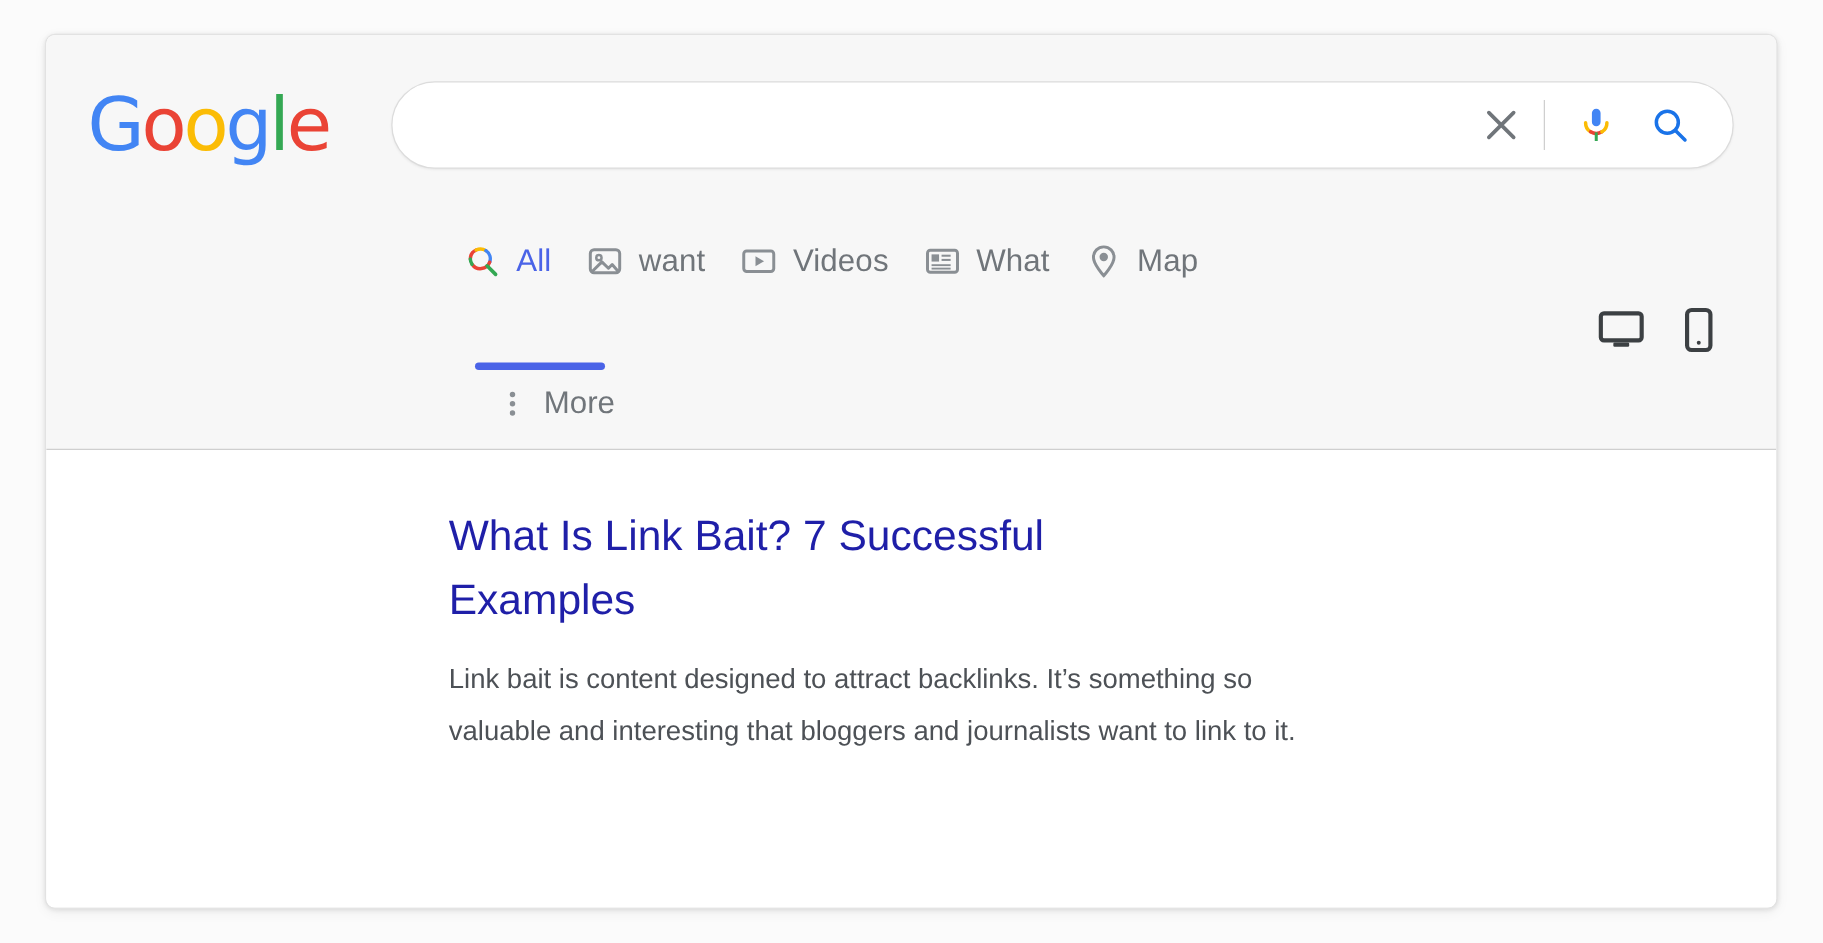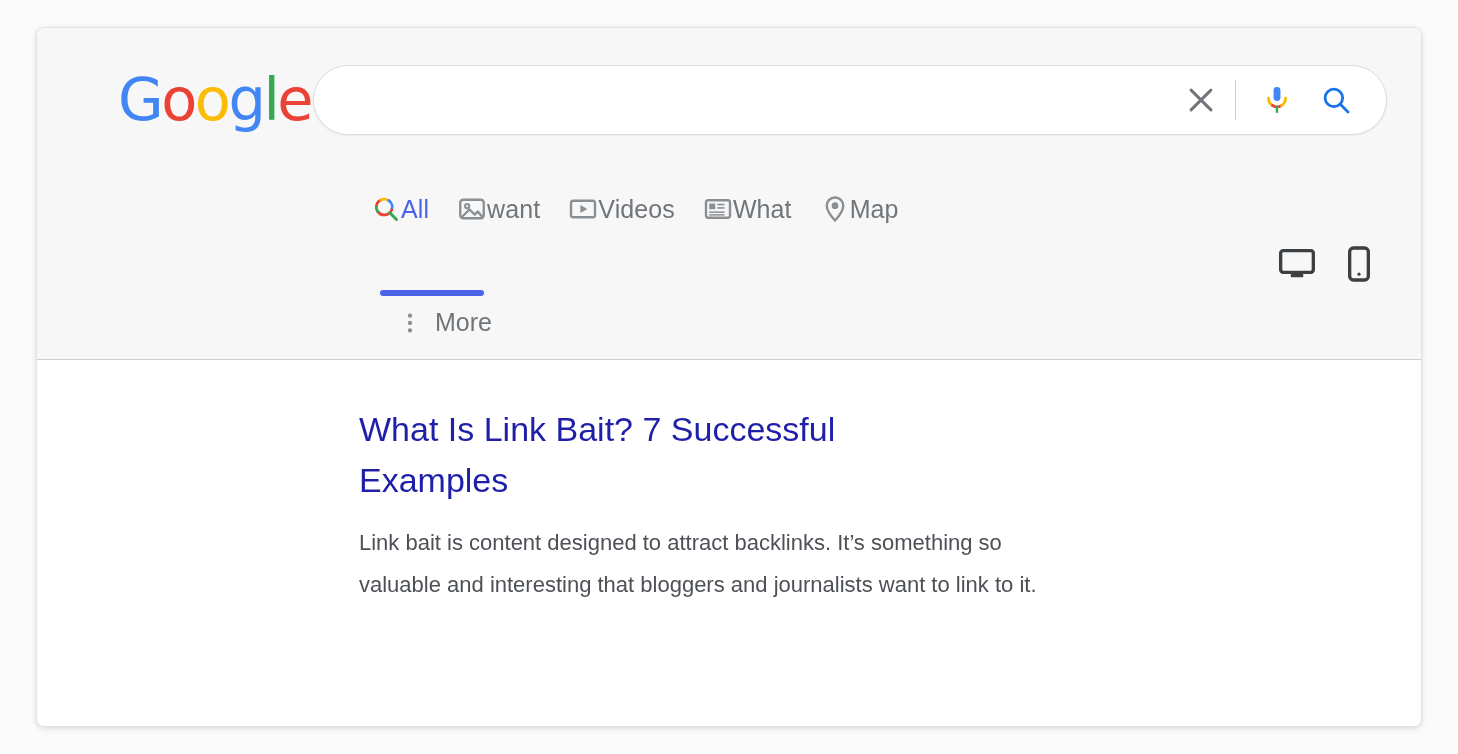--- a/index.html
+++ b/index.html
@@ -44,21 +44,20 @@
   .logo {
     position: absolute;
     left: 33px;
     top: 42px;
     font-family: "DejaVu Sans", sans-serif;
     font-size: 59px;
     letter-spacing: -2.5px;
     line-height: 1;
     font-weight: 400;
     user-select: none;
-    margin-left: 48px;
   }
   .logo .b { color: #4285f4; }
   .logo .r { color: #ea4335; }
   .logo .y { color: #fbbc05; }
   .logo .g { color: #34a853; }
 
   
   .search-pill {
     position: absolute;
     left: 276px;
@@ -110,20 +109,21 @@
   .tabs-row {
     position: absolute;
     left: 320px;
     top: 160px;
     display: flex;
     align-items: flex-start;
   }
   .tab {
     display: flex;
     align-items: center;
+    gap: 12px;
     padding: 6px 14px 0 14px;
     cursor: pointer;
     position: relative;
   }
   .tab .tab-label {
     font-size: 25px;
     color: #70757a;
     white-space: nowrap;
     letter-spacing: 0.1px;
   }

